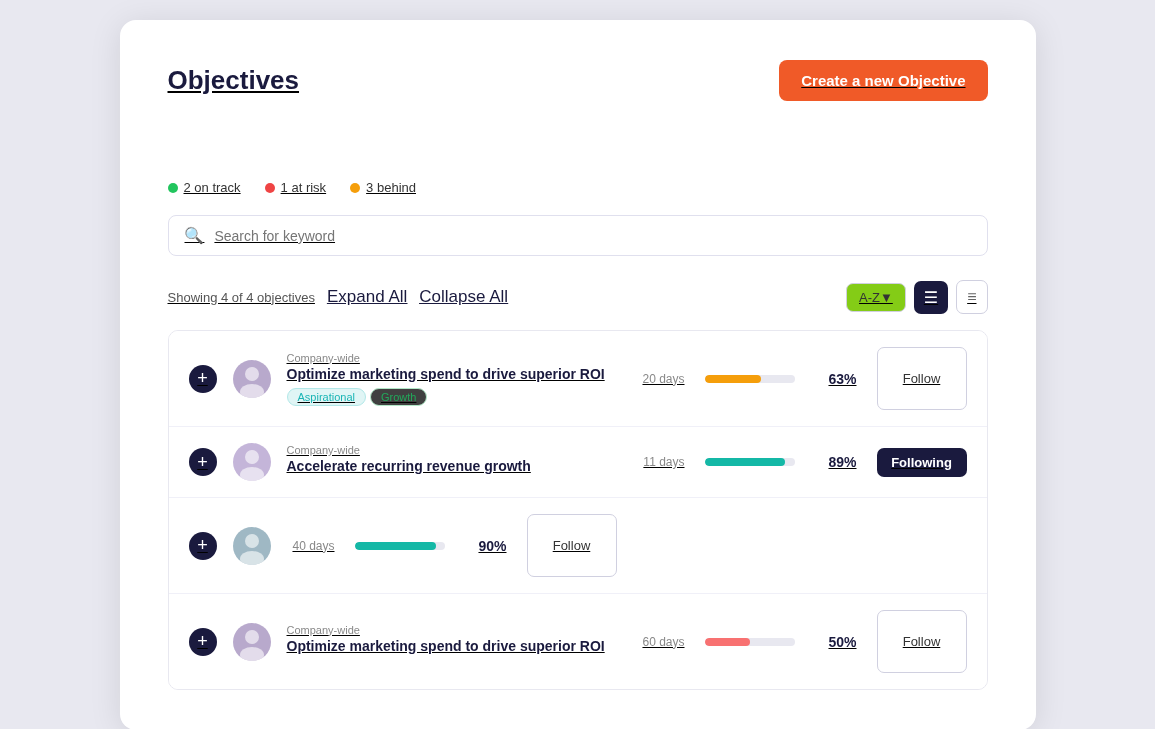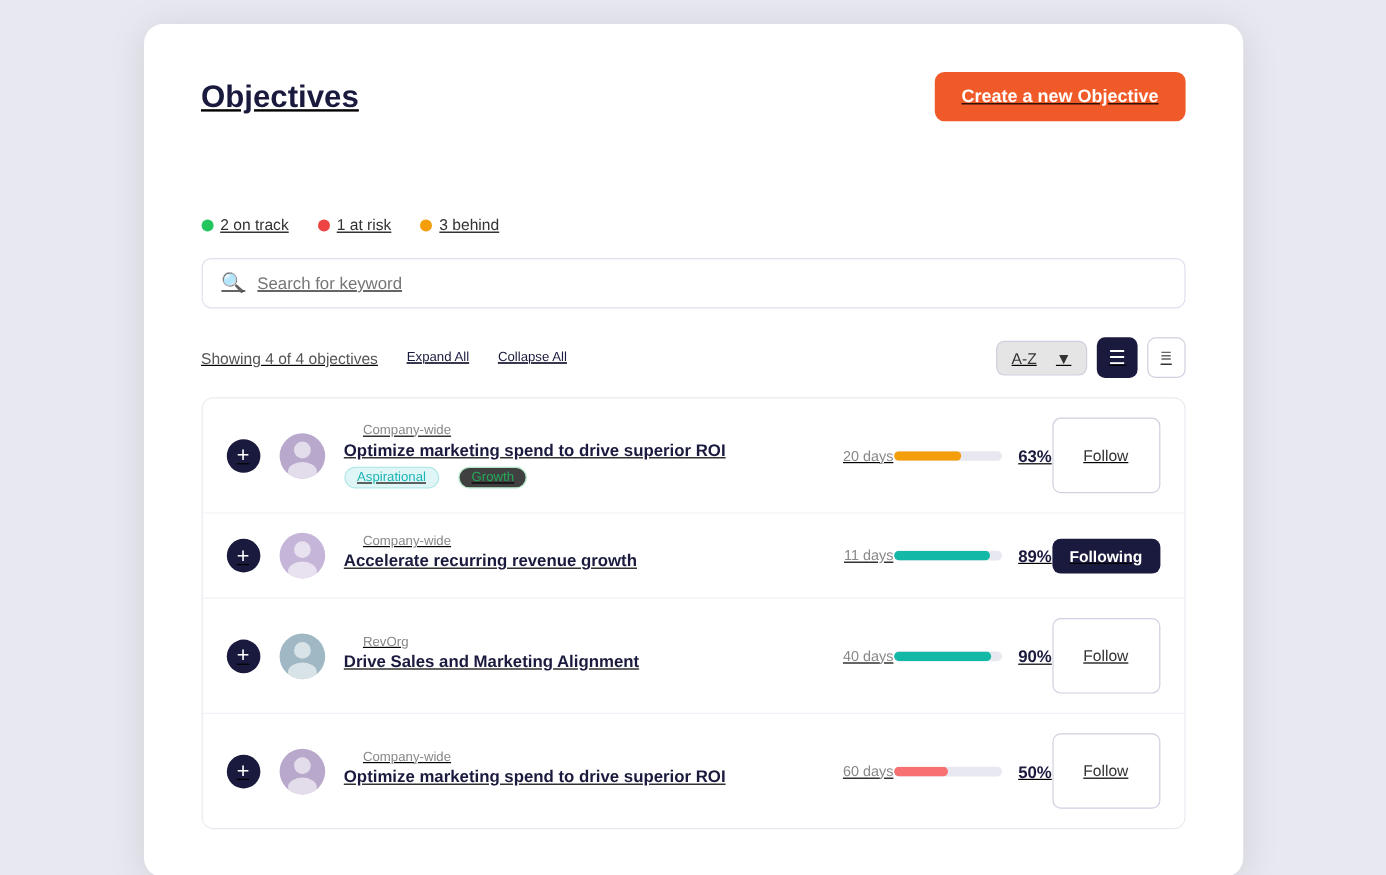--- a/index.html
+++ b/index.html
@@ -116,41 +116,41 @@
     }
     .toolbar {
       display: flex;
       align-items: center;
       justify-content: space-between;
       margin-bottom: 16px;
     }
     .toolbar-left {
       display: flex;
       align-items: center;
-      gap: 24px;
+      gap: 12px;
       font-size: 13px;
       color: #555;
     }
     .toolbar-link {
       color: #1a1a3e;
       text-decoration: underline;
       cursor: pointer;
-      font-size: 11px;
+      font-size: 17px;
     }
     .toolbar-right {
       display: flex;
       align-items: center;
       gap: 8px;
     }
     .sort-btn {
       display: flex;
       align-items: center;
-      gap: 16px;
+      gap: 0;
       border: 1.5px solid #d0d0e0;
-      background: #e5e5e5;
+      background: #84cc16;
       border-radius: 7px;
       padding: 6px 12px;
       font-size: 13px;
       color: #333;
       cursor: pointer;
     }
     .view-btn {
       border: none;
       border-radius: 7px;
       padding: 7px 10px;
@@ -208,44 +208,44 @@
       justify-content: center;
     }
     .obj-info {
       flex: 1;
       min-width: 0;
     }
     .obj-org {
       font-size: 11px;
       color: #888;
       margin-bottom: 2px;
-      margin-left: 16px;
     }
     .obj-title {
       font-size: 14px;
       font-weight: 600;
       color: #1a1a3e;
       margin-bottom: 6px;
     }
     .obj-tags {
       display: flex;
-      gap: 16px;
+      gap: 4px;
       flex-wrap: wrap;
     }
     .tag {
       border-radius: 20px;
       padding: 2px 10px;
       font-size: 11px;
       font-weight: 500;
     }
     .tag-aspirational { background: #e0f5f5; color: #1ab5b5; border: 1px solid #b2e8e8; }
     .tag-growth { background: #404040; color: #22a85a; border: 1px solid #b2e8c8; }
     .obj-meta {
       display: flex;
       align-items: center;
+      gap: 20px;
       min-width: 220px;
       justify-content: space-between;
     }
     .obj-days {
       font-size: 12px;
       color: #888;
       min-width: 48px;
       text-align: right;
     }
     .progress-wrap {
@@ -392,25 +392,20 @@
     </div>
   </div>
       <div class="objective-row">
     <div class="add-icon">+</div>
     <div class="avatar" style="background:#9fb8c4">
       <svg width="38" height="38" viewBox="0 0 38 38" xmlns="http://www.w3.org/2000/svg">
         <circle cx="19" cy="14" r="7" fill="rgba(255,255,255,0.6)"></circle>
         <ellipse cx="19" cy="32" rx="12" ry="8" fill="rgba(255,255,255,0.6)"></ellipse>
       </svg>
     </div>
-    <div class="obj-info">
-      <div class="obj-org">RevOrg</div>
-      <div class="obj-title">Drive Sales and Marketing Alignment</div>
-
-    </div>
     <div class="obj-meta">
       <span class="obj-days">40 days</span>
       <div class="progress-wrap">
         <div class="progress-bar progress-teal" style="width:90%"></div>
       </div>
       <span class="obj-pct">90%</span>
       <button class="follow-btn">Follow</button>
     </div>
   </div>
       <div class="objective-row">

